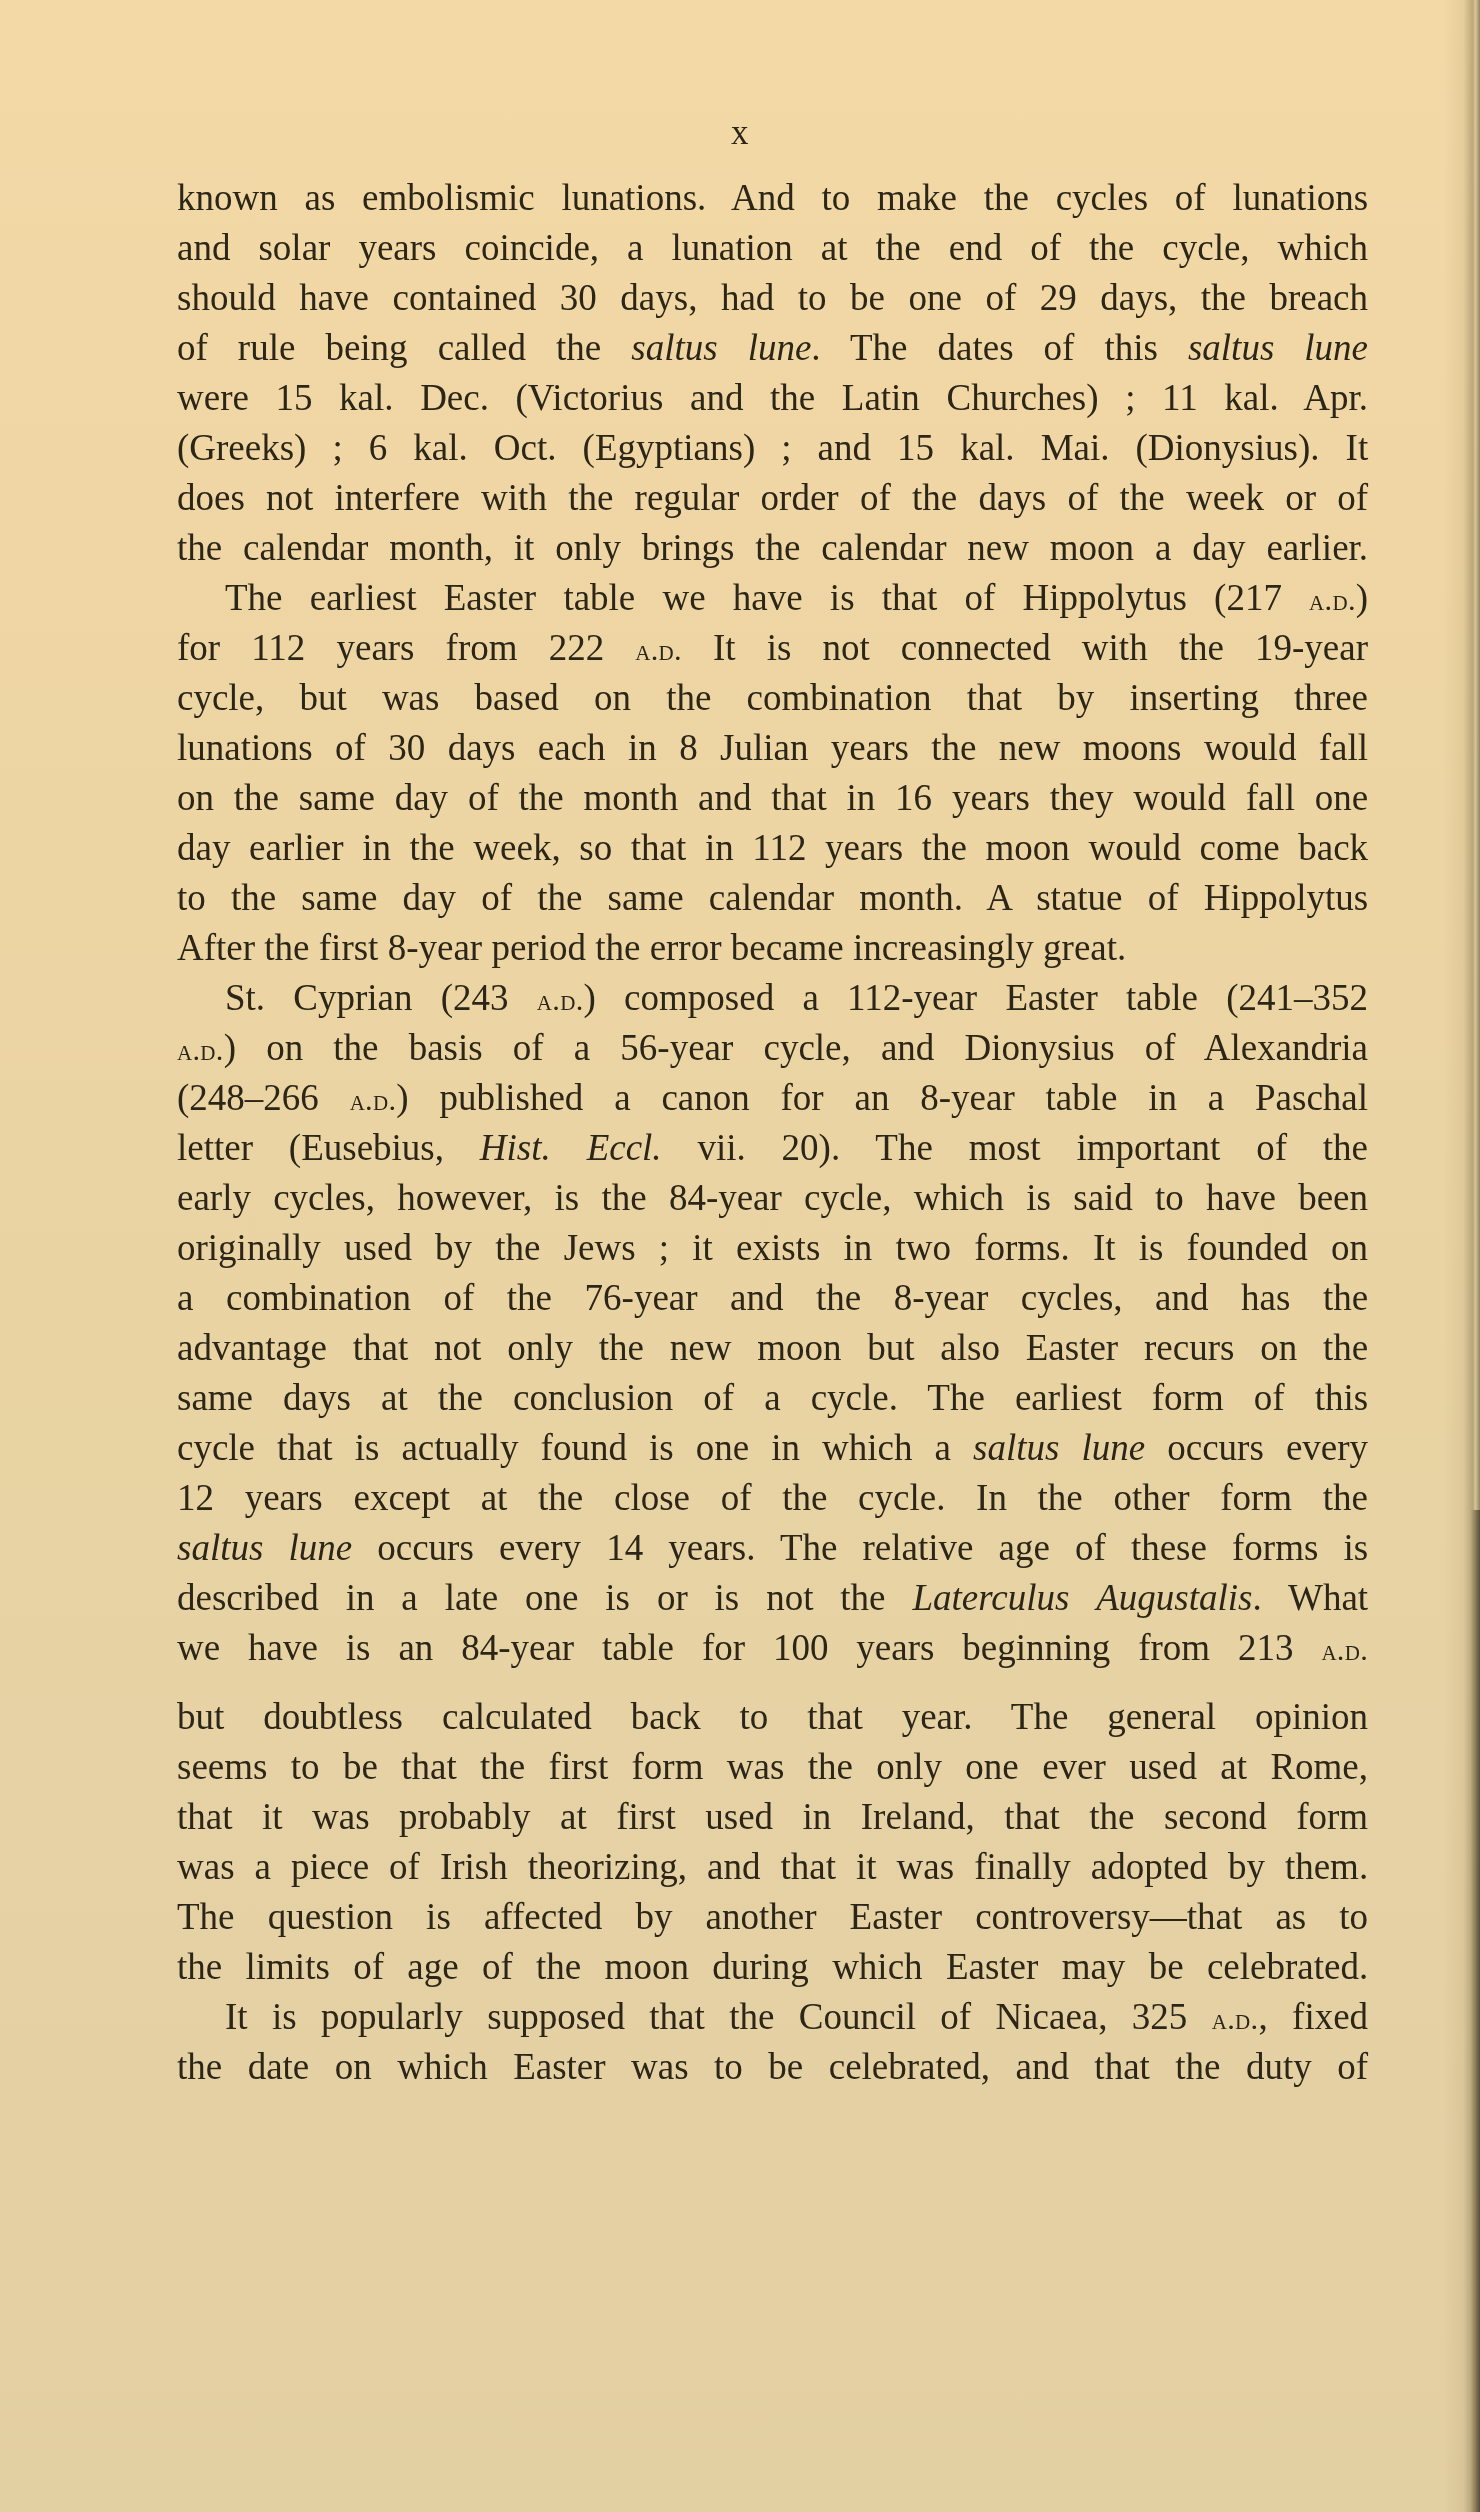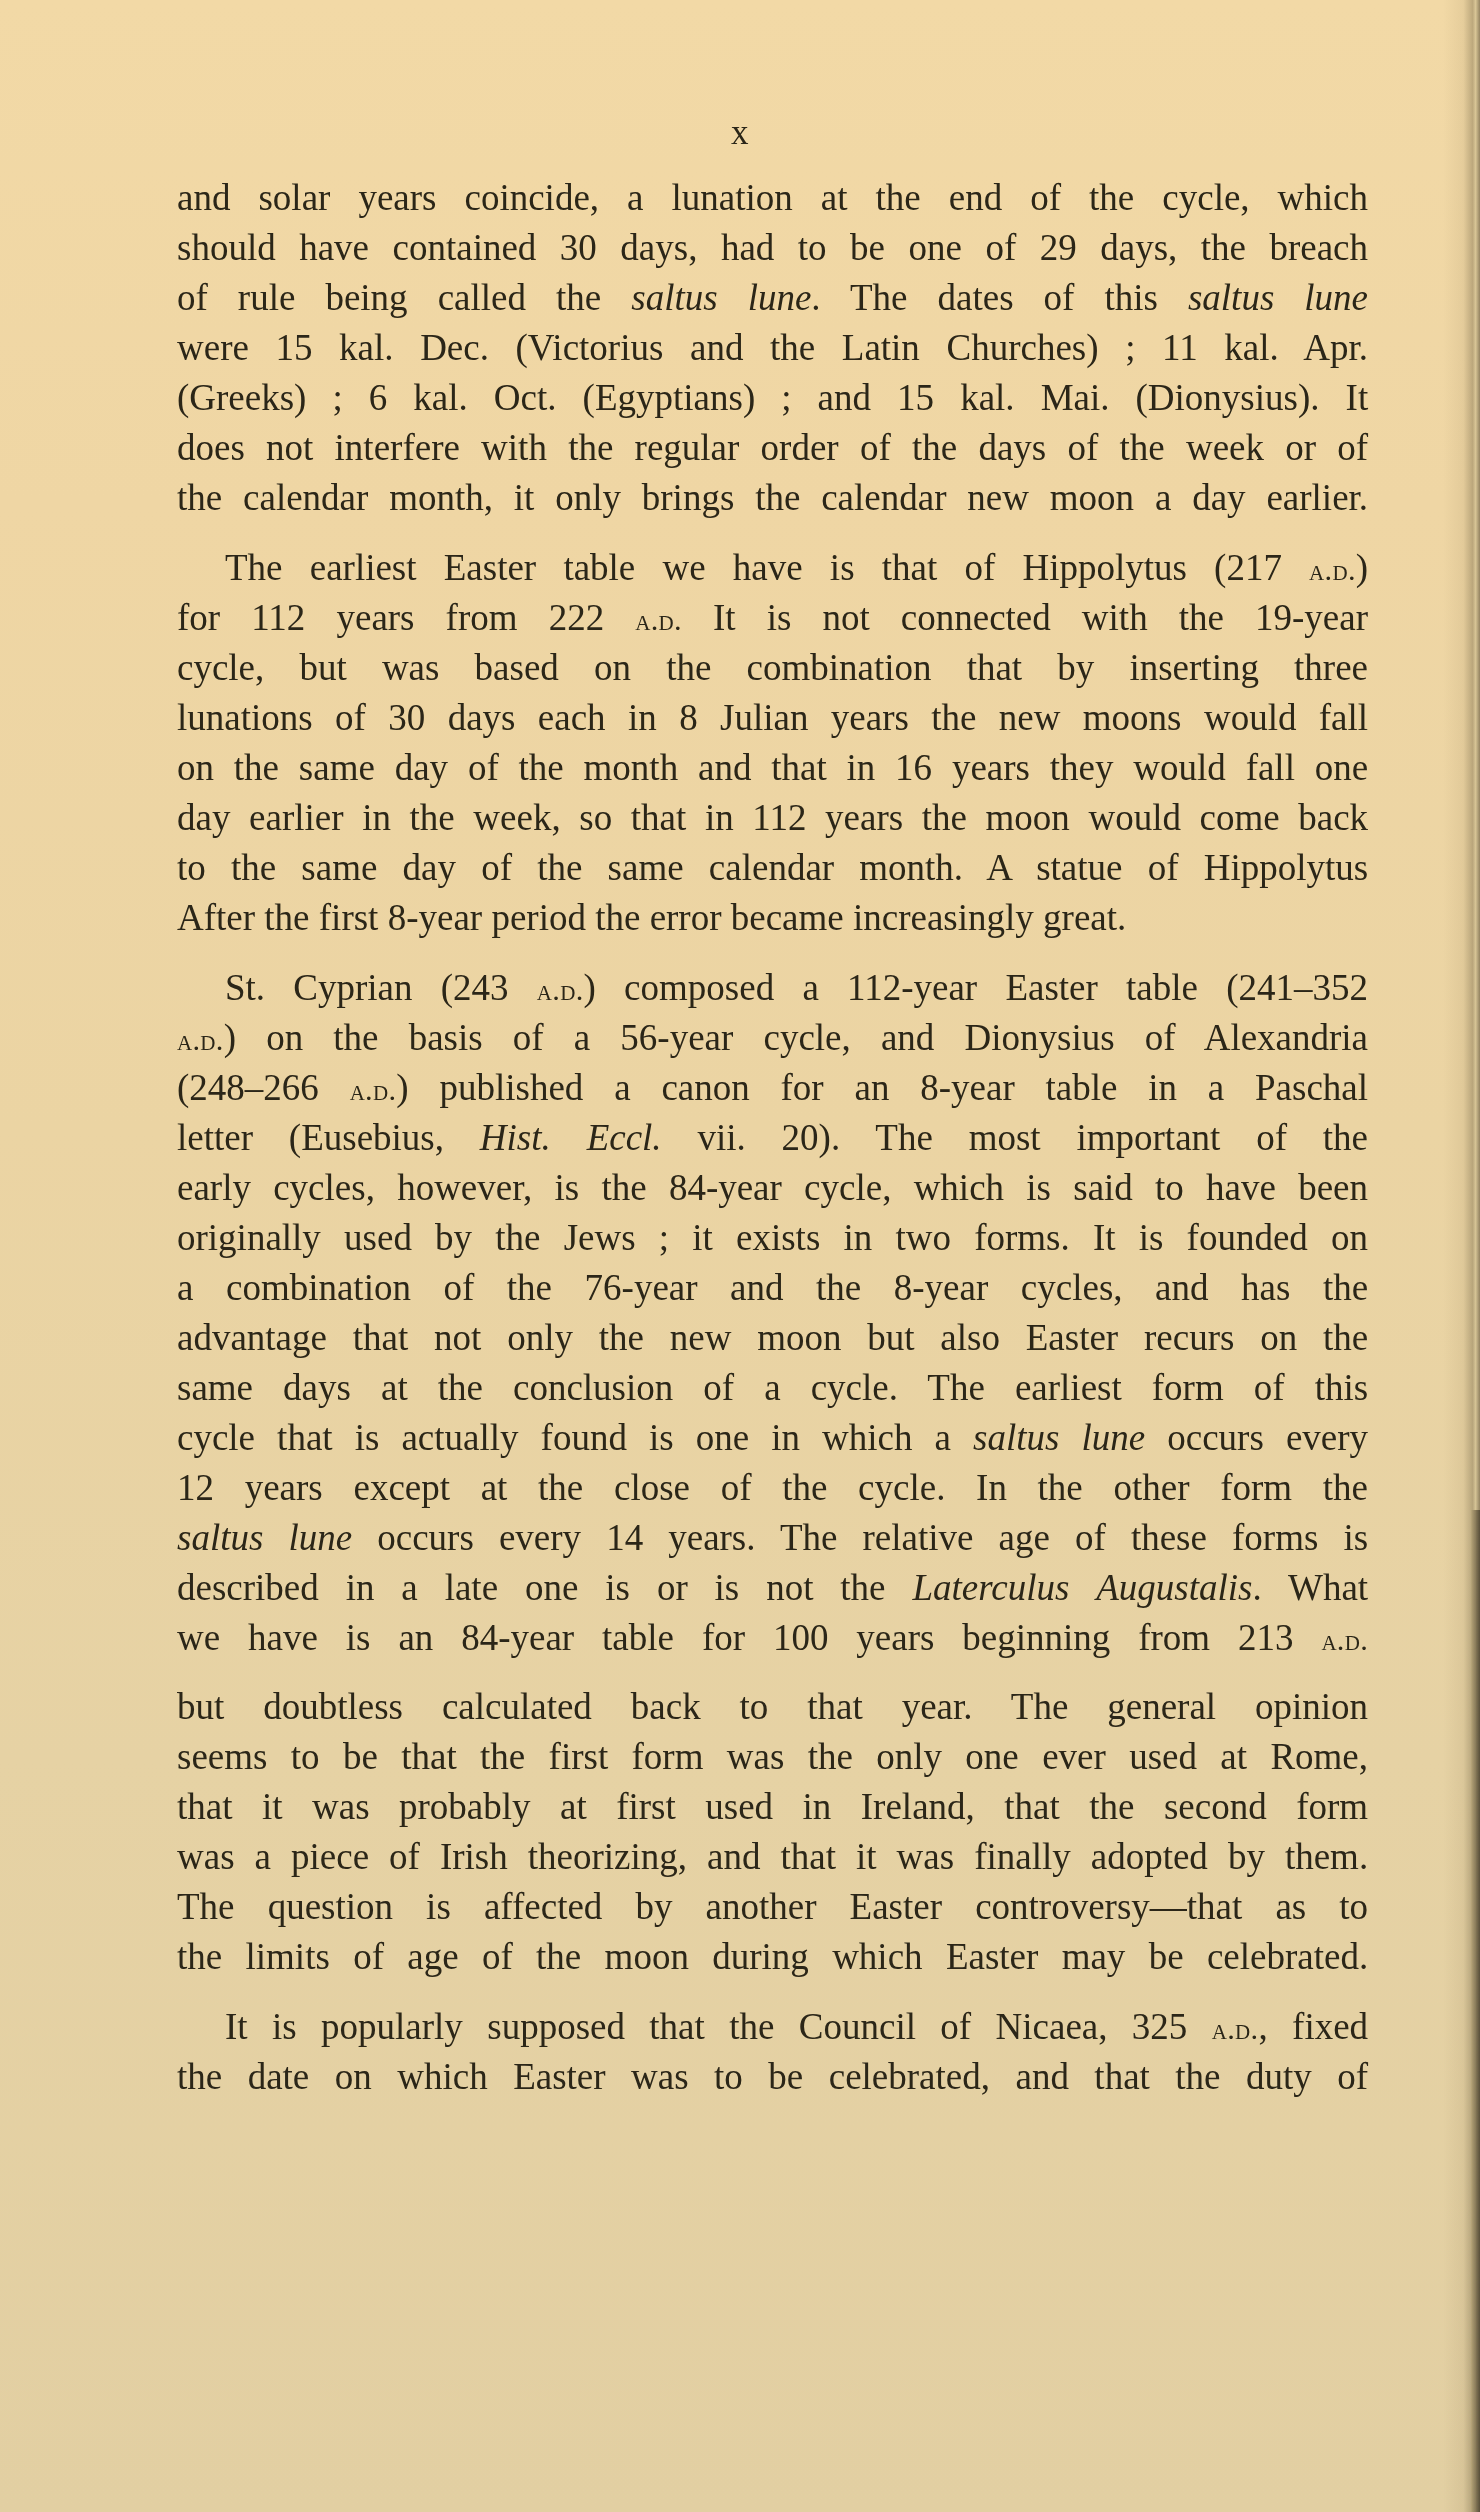--- a/index.html
+++ b/index.html
@@ -52,21 +52,20 @@
     height: 50px;
     line-height: 50px;
     font-size: 37px;
     text-align: justify;
     text-align-last: justify;
     white-space: nowrap;
     overflow: visible;
   }
   .line.indent {
     padding-left: 48px;
-    margin-top: 20px;
   }
   .line.last {
     text-align-last: left;
   }
   .line span { white-space: pre; }
   .sc {
     font-variant: small-caps;
     font-size: 0.82em;
     letter-spacing: 0.3px;
   }
@@ -74,20 +73,21 @@
 </style>
 </head>
 <body>
 
 <div class="page-edge"></div>
 <div class="page-edge-lower"></div>
 
 <div class="page-number">x</div>
 
 <div class="text-block" id="text-block">
+    <div class="line" style="white-space: normal;"><span class="">known</span> <span class="">as</span> <span class="">embolismic</span> <span class="">lunations.</span> <span class="">And</span> <span class="">to</span> <span class="">make</span> <span class="">the</span> <span class="">cycles</span> <span class="">of</span> <span class="">lunations</span></div>
     <div class="line" style="white-space: normal;"><span class="">and</span> <span class="">solar</span> <span class="">years</span> <span class="">coincide,</span> <span class="">a</span> <span class="">lunation</span> <span class="">at</span> <span class="">the</span> <span class="">end</span> <span class="">of</span> <span class="">the</span> <span class="">cycle,</span> <span class="">which</span></div>
     <div class="line" style="white-space: normal;"><span class="">should</span> <span class="">have</span> <span class="">contained</span> <span class="">30</span> <span class="">days,</span> <span class="">had</span> <span class="">to</span> <span class="">be</span> <span class="">one</span> <span class="">of</span> <span class="">29</span> <span class="">days,</span> <span class="">the</span> <span class="">breach</span></div>
     <div class="line" style="white-space: normal;"><span class="">of</span> <span class="">rule</span> <span class="">being</span> <span class="">called</span> <span class="">the</span> <span class="it">saltus</span> <span class="it">lune</span><span class="">.</span> <span class="">The</span> <span class="">dates</span> <span class="">of</span> <span class="">this</span> <span class="it">saltus</span> <span class="it">lune</span></div>
     <div class="line" style="white-space: normal;"><span class="">were</span> <span class="">15</span> <span class="">kal.</span> <span class="">Dec.</span> <span class="">(Victorius</span> <span class="">and</span> <span class="">the</span> <span class="">Latin</span> <span class="">Churches)</span> <span class="">;</span> <span class="">11</span> <span class="">kal.</span> <span class="">Apr.</span></div>
     <div class="line" style="white-space: normal;"><span class="">(Greeks)</span> <span class="">;</span> <span class="">6</span> <span class="">kal.</span> <span class="">Oct.</span> <span class="">(Egyptians)</span> <span class="">;</span> <span class="">and</span> <span class="">15</span> <span class="">kal.</span> <span class="">Mai.</span> <span class="">(Dionysius).</span> <span class="">It</span></div>
     <div class="line" style="white-space: normal;"><span class="">does</span> <span class="">not</span> <span class="">interfere</span> <span class="">with</span> <span class="">the</span> <span class="">regular</span> <span class="">order</span> <span class="">of</span> <span class="">the</span> <span class="">days</span> <span class="">of</span> <span class="">the</span> <span class="">week</span> <span class="">or</span> <span class="">of</span></div>
     <div class="line" style="white-space: normal;"><span class="">the</span> <span class="">calendar</span> <span class="">month,</span> <span class="">it</span> <span class="">only</span> <span class="">brings</span> <span class="">the</span> <span class="">calendar</span> <span class="">new</span> <span class="">moon</span> <span class="">a</span> <span class="">day</span> <span class="">earlier.</span></div>
     <div class="line indent" style="white-space: normal;"><span class="">The</span> <span class="">earliest</span> <span class="">Easter</span> <span class="">table</span> <span class="">we</span> <span class="">have</span> <span class="">is</span> <span class="">that</span> <span class="">of</span> <span class="">Hippolytus</span> <span class="">(217</span> <span class="sc">a.d.</span><span class="">)</span></div>
     <div class="line" style="white-space: normal;"><span class="">for</span> <span class="">112</span> <span class="">years</span> <span class="">from</span> <span class="">222</span> <span class="sc">a.d.</span> <span class="">It</span> <span class="">is</span> <span class="">not</span> <span class="">connected</span> <span class="">with</span> <span class="">the</span> <span class="">19-year</span></div>
     <div class="line" style="white-space: normal;"><span class="">cycle,</span> <span class="">but</span> <span class="">was</span> <span class="">based</span> <span class="">on</span> <span class="">the</span> <span class="">combination</span> <span class="">that</span> <span class="">by</span> <span class="">inserting</span> <span class="">three</span></div>

